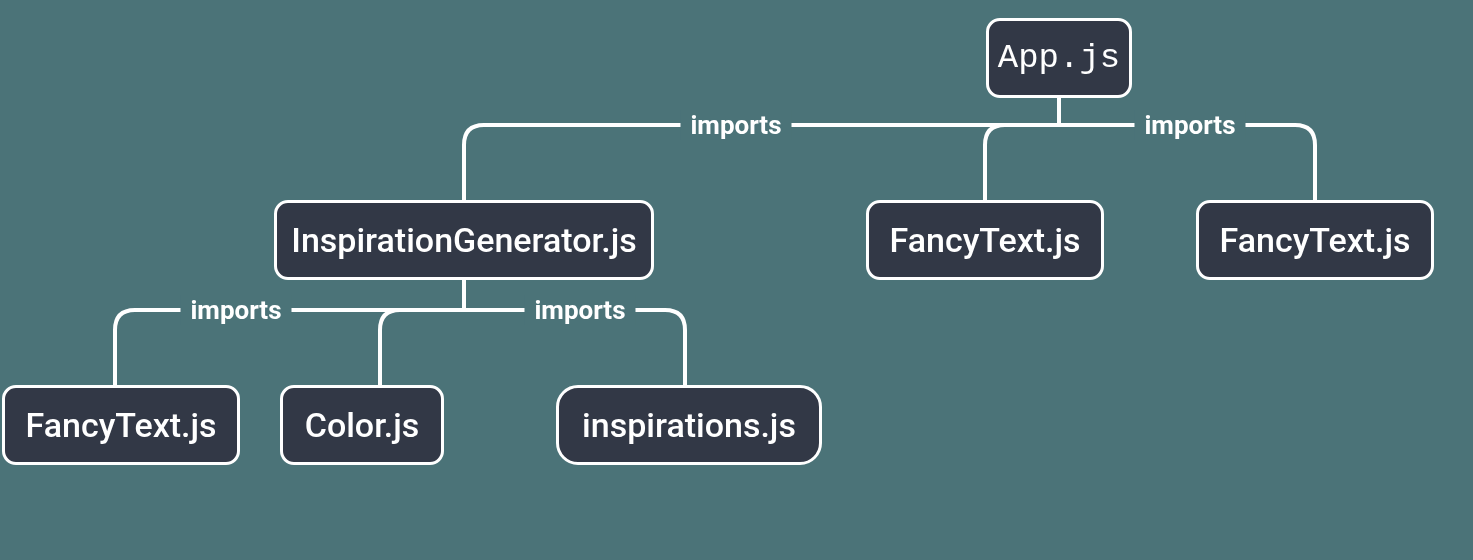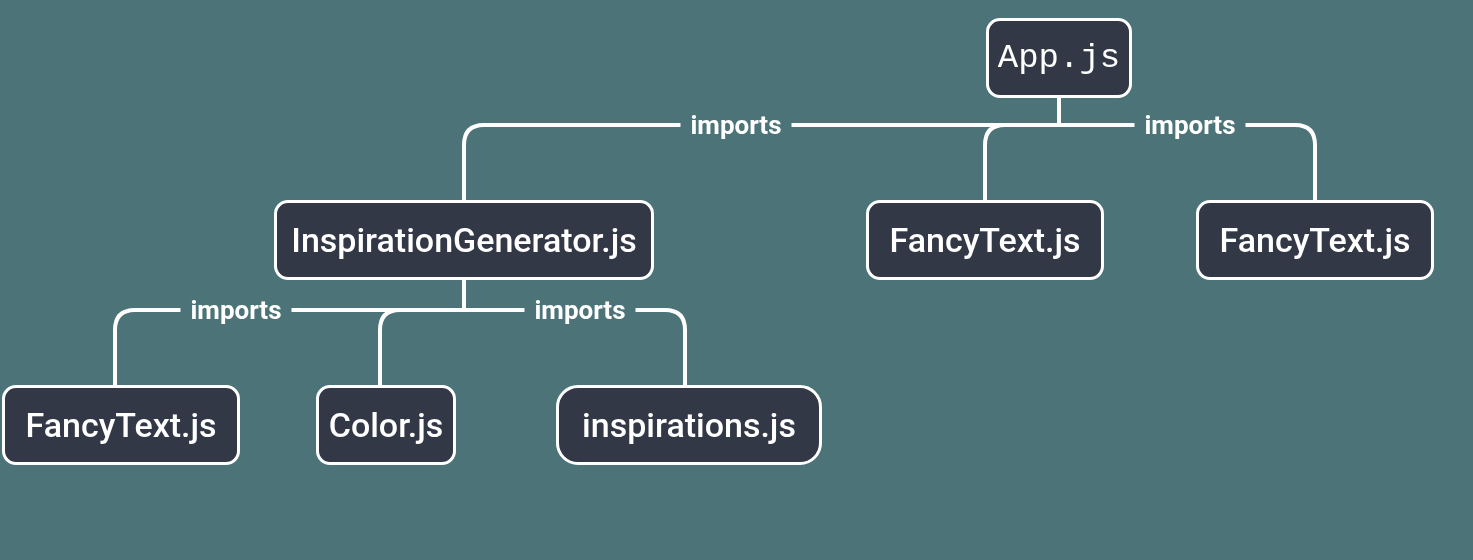--- a/index.html
+++ b/index.html
@@ -85,21 +85,21 @@
   <div class="node" style="left:986px; top:18px; width:146px;font-family:Liberation Mono, monospace;">App.js</div>
 
   <div class="node" style="left:274px; top:200px; width:380px;">InspirationGenerator.js</div>
 
   <div class="node" style="left:866px; top:200px; width:238px;">FancyText.js</div>
 
   <div class="node" style="left:1196px; top:200px; width:238px;">FancyText.js</div>
 
   <div class="node" style="left:2px; top:385px; width:238px;">FancyText.js</div>
 
-  <div class="node" style="left:316px; top:385px; width:140px;">Color.js</div>
+  <div class="node" style="left:280px; top:385px; width:164px;">Color.js</div>
 
   <div class="node" style="left:556px; top:385px; width:266px;border-radius:22px;">inspirations.js</div>
 
   <span class="edge-label" style="left:736px; top:125px;">imports</span>
 
   <span class="edge-label" style="left:1190px; top:125px;">imports</span>
 
   <span class="edge-label" style="left:236px; top:310px;">imports</span>
 
   <span class="edge-label" style="left:580px; top:310px;">imports</span>

